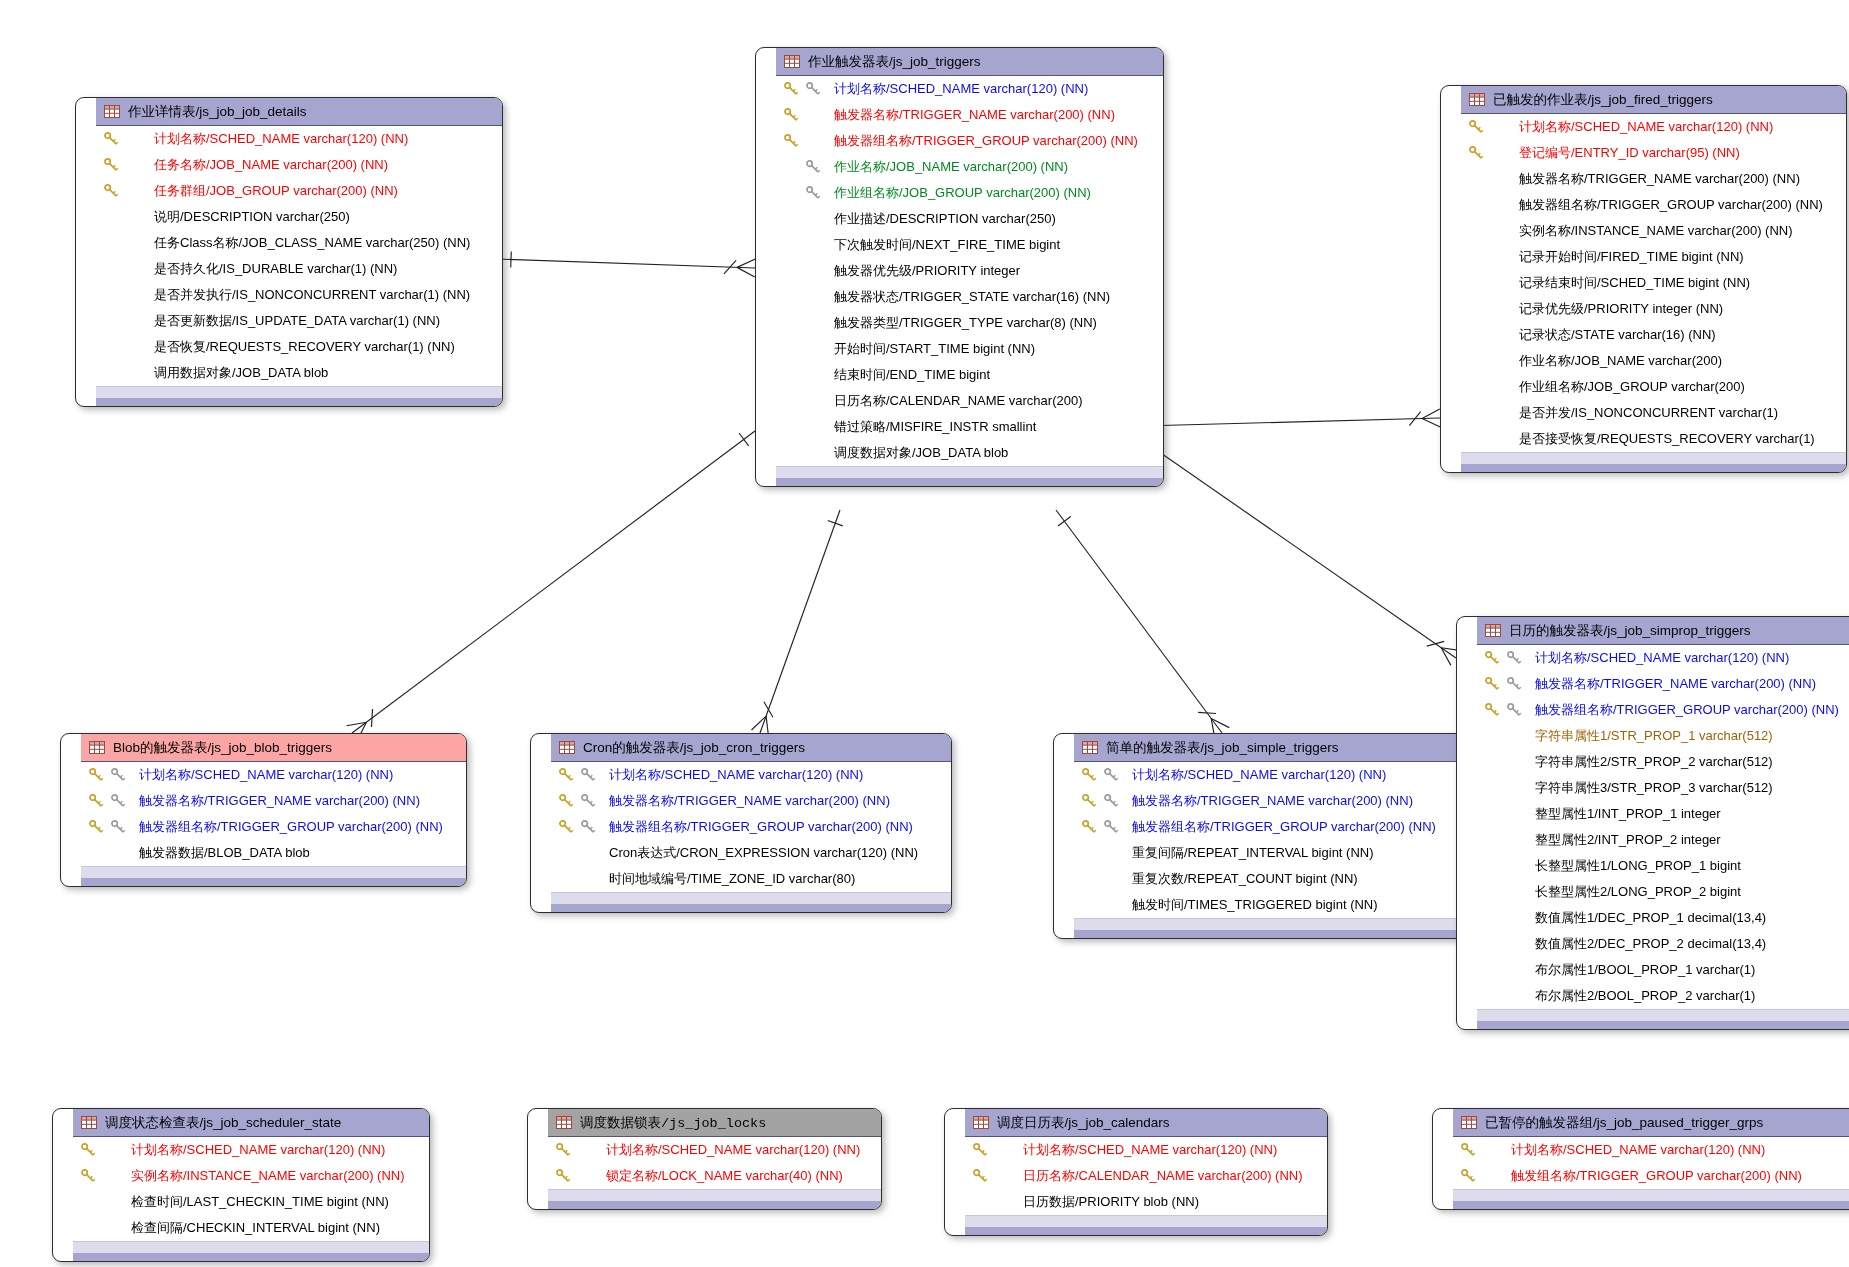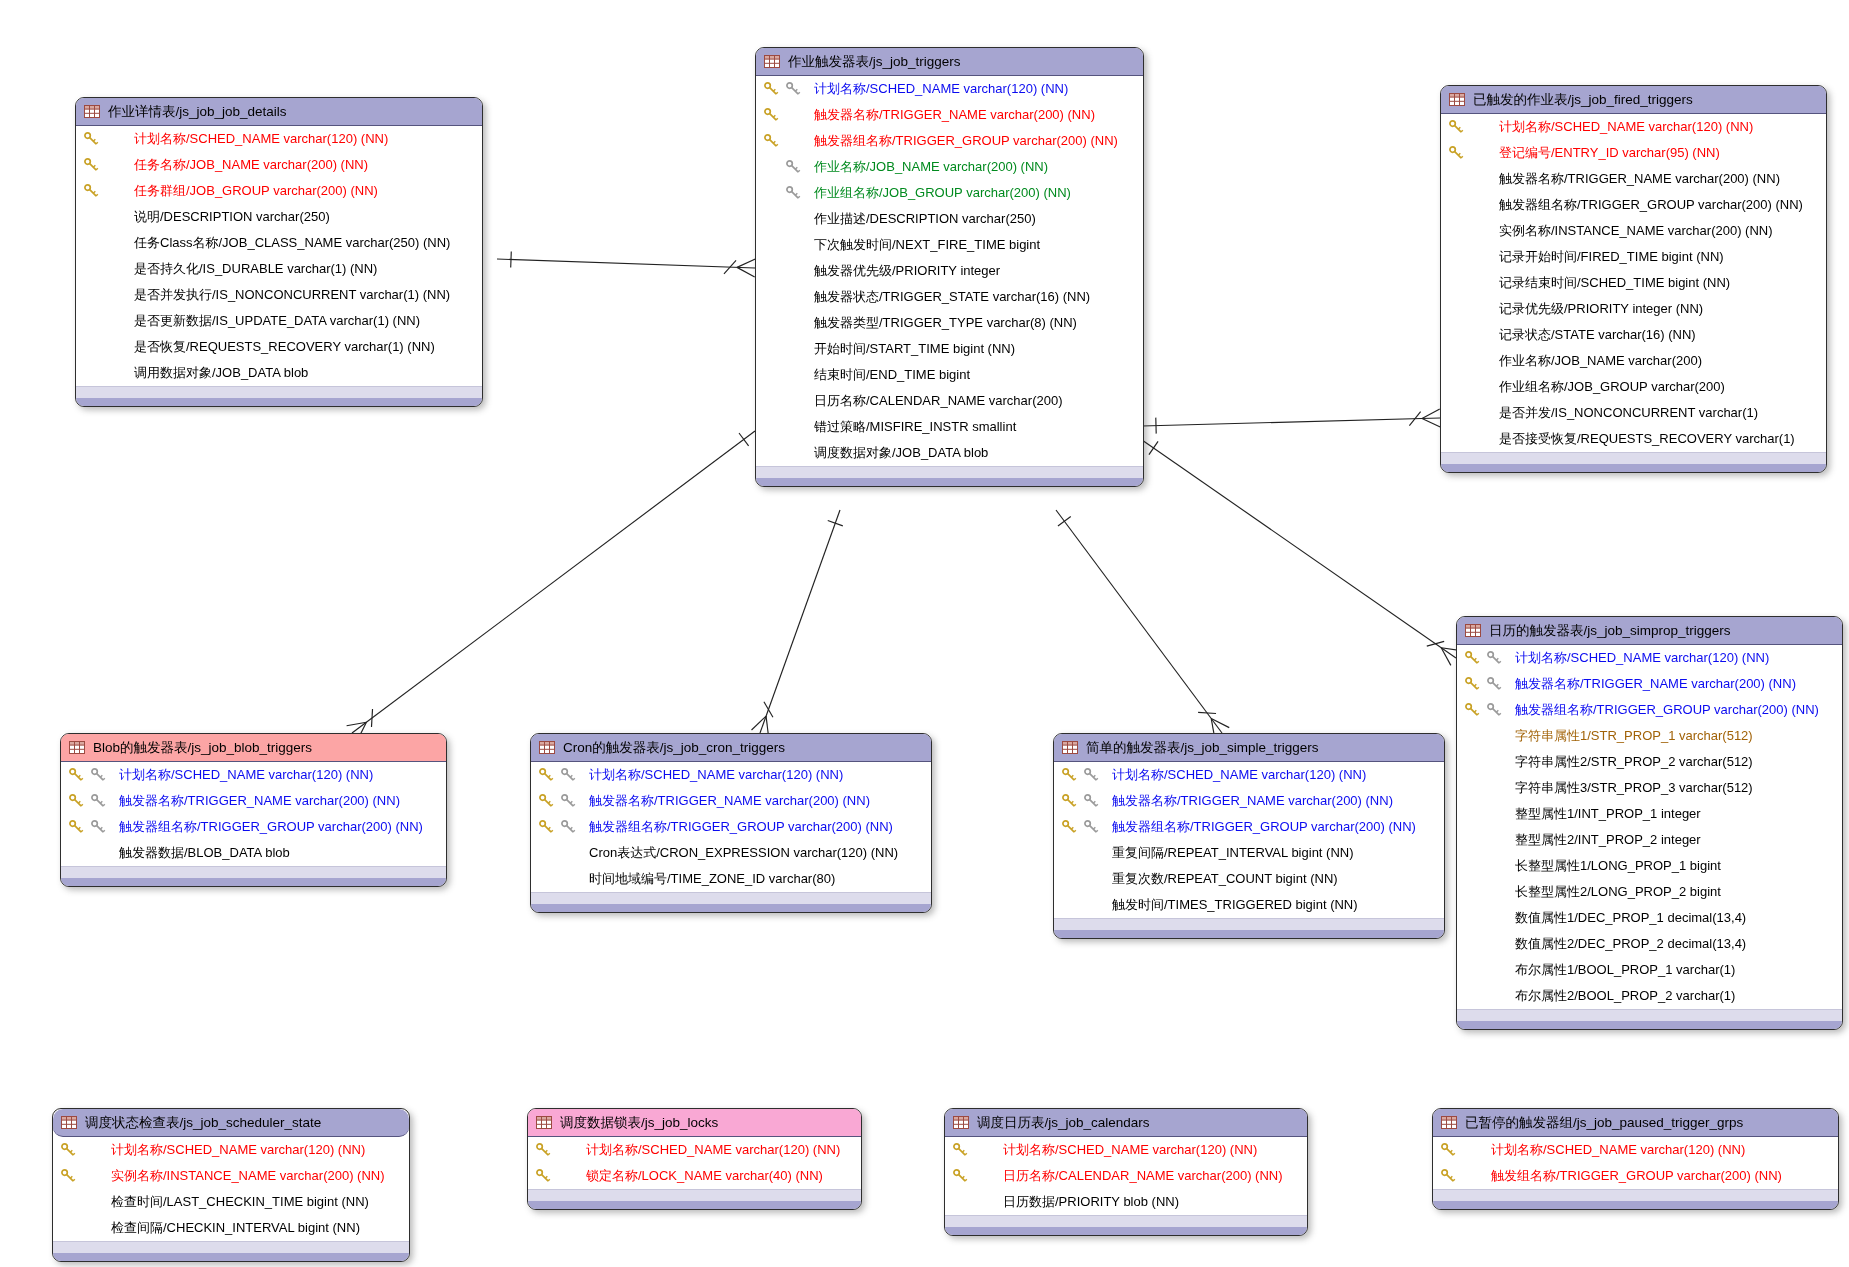--- a/index.html
+++ b/index.html
@@ -6,20 +6,21 @@
   #canvas{
     position:relative;width:1849px;height:1267px;background:#ffffff;overflow:hidden;
     font-family:"Liberation Sans","DejaVu Sans",sans-serif;
   }
   #rel-layer{position:absolute;left:0;top:0;z-index:0;}
   .er-table{
     position:absolute;z-index:1;background:#ffffff;
     border:1.5px solid #2e2e2e;border-radius:9px;
     box-shadow:3px 3px 6px rgba(60,60,60,.35);
     overflow:hidden;
+    padding-left:20px;
   }
   .thead{
     height:27px;background:#a6a5d0;border-bottom:1px solid #55547e;
     display:flex;align-items:center;padding:0 8px;gap:8px;
     font-size:13.5px;color:#000;white-space:nowrap;
   }
   .tbody{background:#fff;}
   .trow{
     height:26px;position:relative;display:flex;align-items:center;
     padding-left:58px;font-size:13px;white-space:nowrap;overflow:hidden;
@@ -665,21 +666,21 @@
           <span style="color: rgb(0, 0, 0);">布尔属性1/BOOL_PROP_1 varchar(1)</span>
         </div>
         <div class="trow">
           <span style="color: rgb(0, 0, 0);">布尔属性2/BOOL_PROP_2 varchar(1)</span>
         </div>
       </div>
       <div class="tfoot" style="background: rgb(221, 220, 236);"></div>
       <div class="tcap" style="background: rgb(166, 165, 208);"></div>
     </div>
     <div class="er-table" style="left: 52px; top: 1108px; width: 356px;">
-      <div class="thead" style="background: rgb(166, 165, 208); border-radius: 10px;">
+      <div class="thead" style="background: rgb(166, 165, 208);">
         <svg width="16" height="13" viewBox="0 0 16 13">
           <rect x="0.5" y="0.5" width="15" height="12" fill="#ffffff" stroke="#9c4a41"></rect>
           <rect x="0.5" y="0.5" width="15" height="3.6" fill="#d9a8a0" stroke="#9c4a41"></rect>
           <line x1="5.5" y1="0.5" x2="5.5" y2="12.5" stroke="#9c4a41"></line>
           <line x1="10.5" y1="0.5" x2="10.5" y2="12.5" stroke="#9c4a41"></line>
           <line x1="0.5" y1="8.3" x2="15.5" y2="8.3" stroke="#9c4a41"></line>
         </svg>
         <span>调度状态检查表/js_job_scheduler_state</span>
       </div>
       <div class="tbody">
@@ -709,21 +710,21 @@
           <span style="color: rgb(0, 0, 0);">检查时间/LAST_CHECKIN_TIME bigint (NN)</span>
         </div>
         <div class="trow">
           <span style="color: rgb(0, 0, 0);">检查间隔/CHECKIN_INTERVAL bigint (NN)</span>
         </div>
       </div>
       <div class="tfoot" style="background: rgb(221, 220, 236);"></div>
       <div class="tcap" style="background: rgb(166, 165, 208);"></div>
     </div>
     <div class="er-table" style="left: 527px; top: 1108px; width: 333px;">
-      <div class="thead" style="background: #f9a8d4;">
+      <div class="thead" style="background: #a3a3a3; font-family: Liberation Mono, monospace;">
         <svg width="16" height="13" viewBox="0 0 16 13">
           <rect x="0.5" y="0.5" width="15" height="12" fill="#ffffff" stroke="#9c4a41"></rect>
           <rect x="0.5" y="0.5" width="15" height="3.6" fill="#d9a8a0" stroke="#9c4a41"></rect>
           <line x1="5.5" y1="0.5" x2="5.5" y2="12.5" stroke="#9c4a41"></line>
           <line x1="10.5" y1="0.5" x2="10.5" y2="12.5" stroke="#9c4a41"></line>
           <line x1="0.5" y1="8.3" x2="15.5" y2="8.3" stroke="#9c4a41"></line>
         </svg>
         <span>调度数据锁表/js_job_locks</span>
       </div>
       <div class="tbody">

